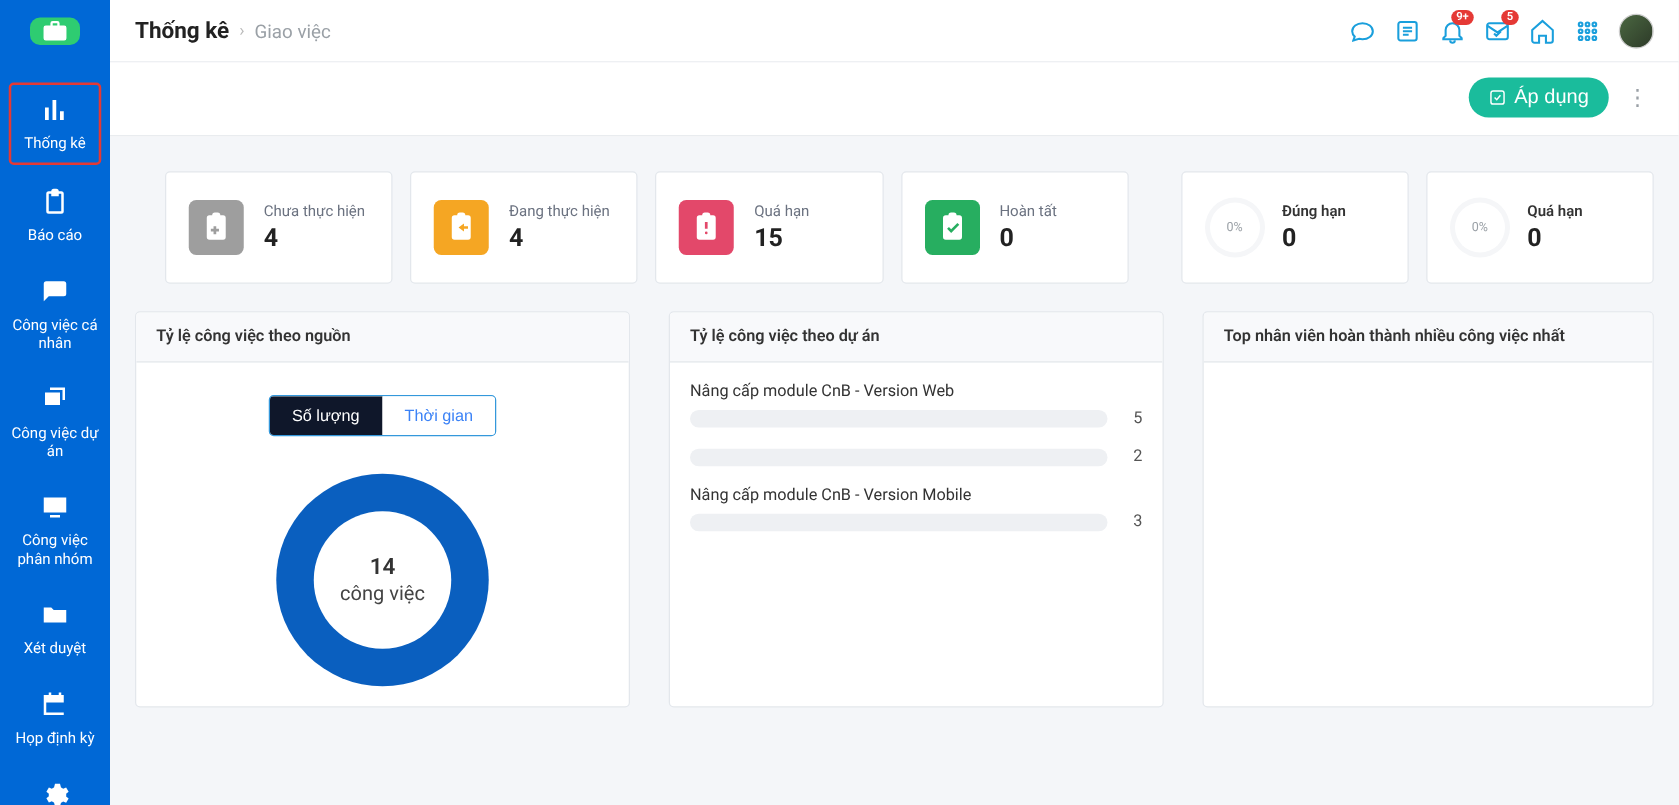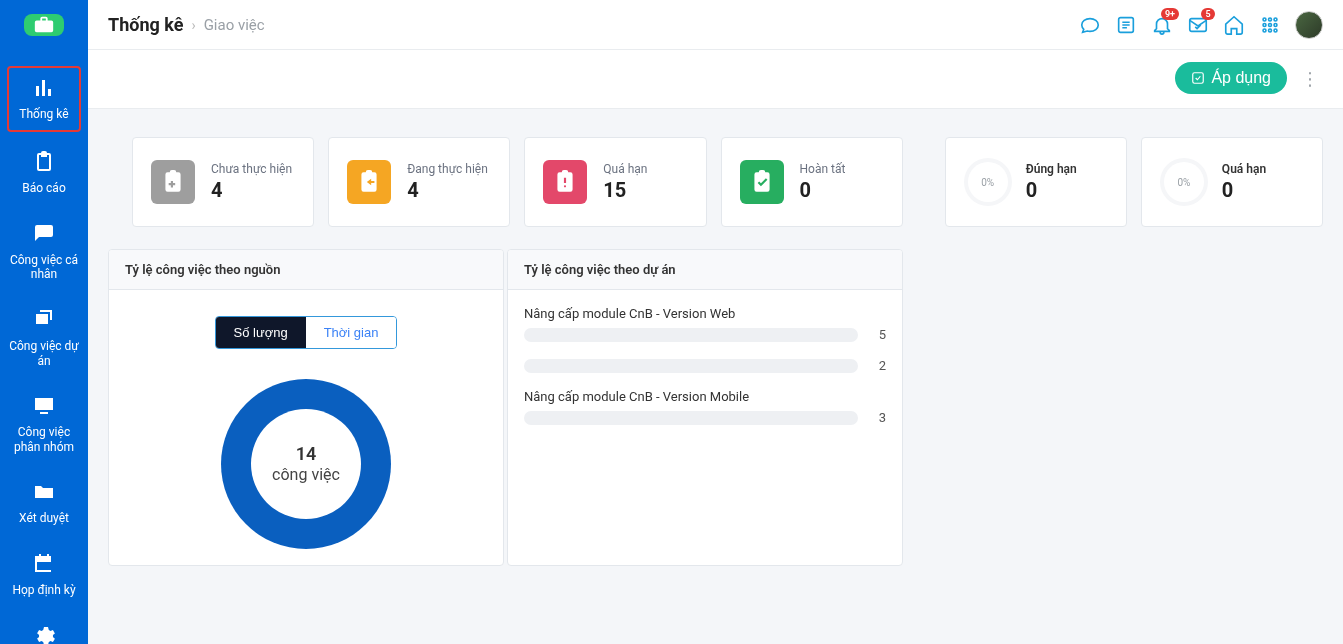--- a/index.html
+++ b/index.html
@@ -135,21 +135,21 @@
     display:flex; align-items:center; justify-content:center;
     position:relative;
   }
   .donut-ring::before{
     content:''; position:absolute; inset:4px; border-radius:50%; background:#fff;
   }
   .donut-ring span{position:relative; font-size:10px; color:#9aa0a6;}
   .col2 { width: 14px; flex: 0 0 14px;}
 
   
-  .panels { display:flex; gap:3px; margin-top: 22px; }
+  .panels { display:flex; gap:31px; margin-top: 22px; }
   .panel {
     background:#fff; border:1px solid #e3e7ec; border-radius:4px;
     display:flex; flex-direction:column;
     overflow:hidden;
   }
   .panel.p1 { width: 396px; }
   .panel.p2 { width: 396px; }
   .panel.p3 { flex:1; }
   .panel-header{
     background:#f8f9fb;
@@ -455,18 +455,22 @@
             <div class="proj-item">
               <div class="proj-name">Nâng cấp module CnB - Version Mobile</div>
               <div class="proj-bar-row">
                 <div class="proj-bar"></div>
                 <div class="proj-count">3</div>
               </div>
             </div>
           </div>
         </div>
 
+        <div class="panel p3">
+          <div class="panel-header">Top nhân viên hoàn thành nhiều công việc nhất</div>
+          <div class="panel-body"></div>
+        </div>
 
       </div>
 
     </div>
   </div>
 </div>
 
 </body></html>

